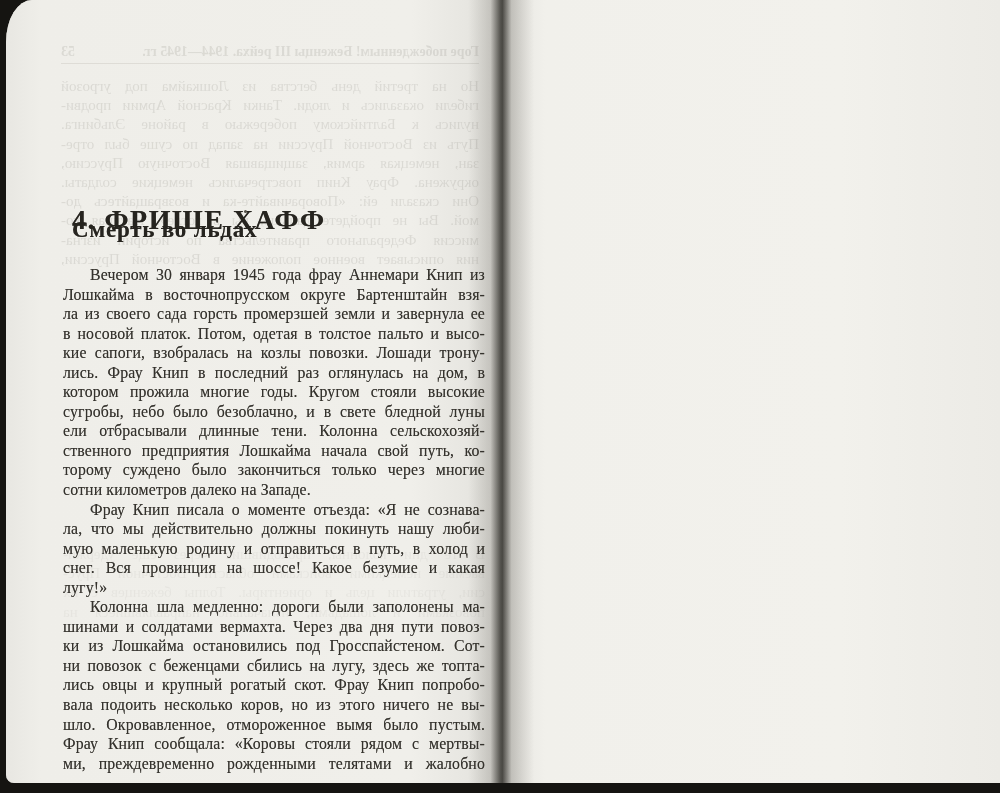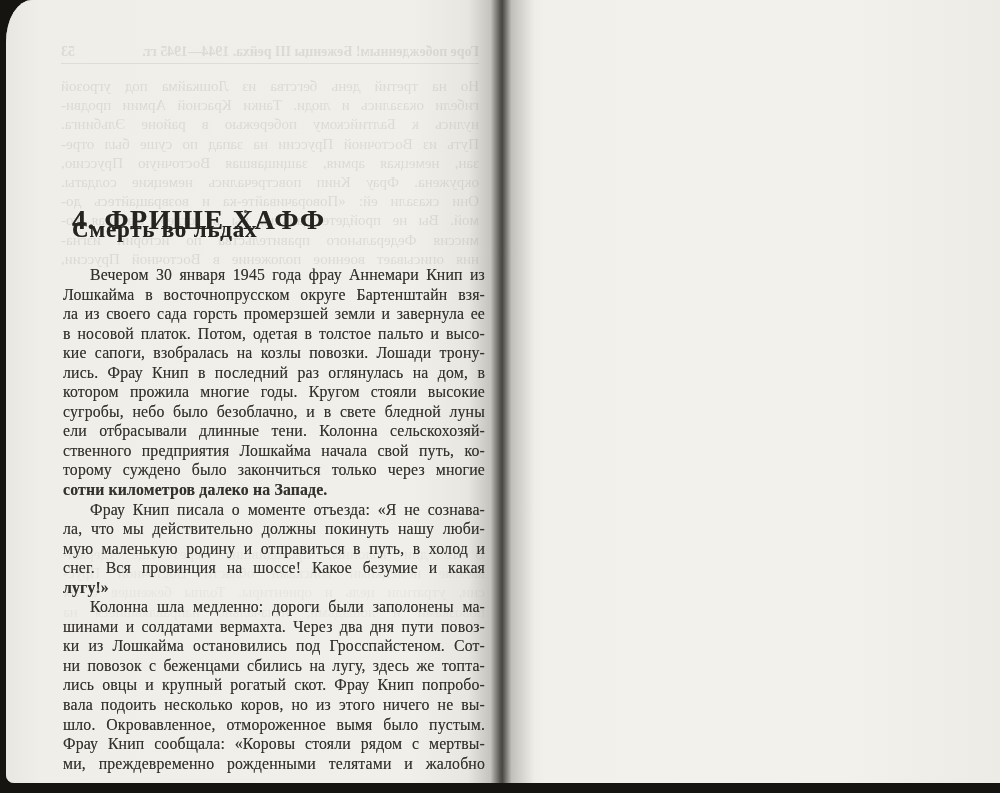--- a/index.html
+++ b/index.html
@@ -31,21 +31,21 @@
   }
   
   .body-text{position:absolute;color:var(--ink,#34322d);
     text-shadow:0 0 .5px rgba(60,56,50,.55);}
   .body-left{left:57px;top:265px;width:422px;font-size:15.8px;--lh:19.55px;}
   .line{
     text-align:justify;text-align-last:justify;
     line-height:var(--lh);height:var(--lh);overflow:hidden;
     letter-spacing:.15px;
   }
-  .line.final{text-align-last:left;font-weight:bold;}
+  .line.final{text-align-last:left;}
   .line.indent{text-indent:27px;}
   .chapter-heading{
     position:absolute;left:66px;top:172px;
     font-size:28px;font-weight:bold;letter-spacing:1.5px;
     color:var(--heading-ink,#26241f);text-shadow:0 0 .5px rgba(40,37,32,.6);margin-top:32px;
   }
   .section-subtitle{
     position:absolute;left:66px;top:217px;
     font-size:23px;font-weight:bold;letter-spacing:.8px;
     color:var(--heading-ink,#26241f);text-shadow:0 0 .5px rgba(40,37,32,.6);

